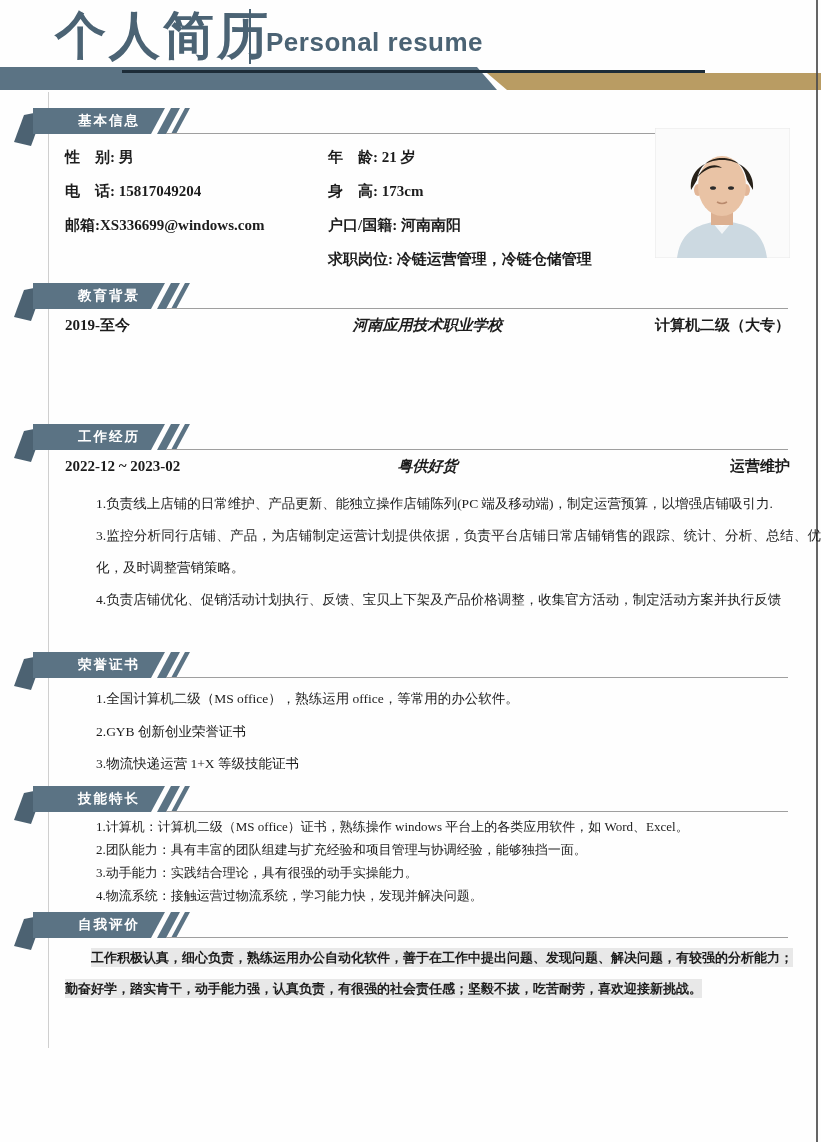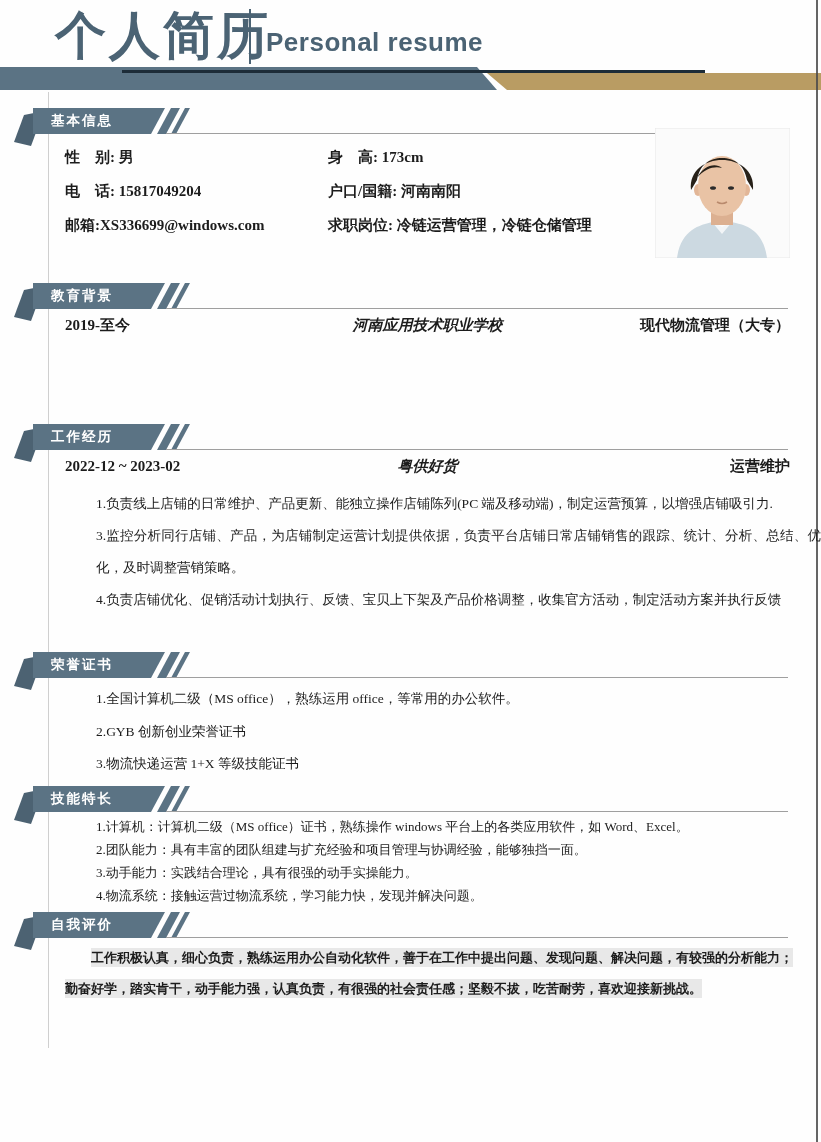--- a/index.html
+++ b/index.html
@@ -49,21 +49,21 @@
     position:absolute; right:3px; top:0; width:2px; height:100%;
     background:#4a4a4a; opacity:.85;
   }
   
   .section { position:absolute; left:0; width:821px; }
   .banner { position:absolute; left:14px; top:0; width:774px; height:40px; }
   .banner svg { position:absolute; left:0; top:0; overflow:visible; }
   .bn-main, .bn-stripe { fill:var(--slate,#5b7384); }
   .bn-tail { fill:var(--slate_dark,#4c6272); }
   .banner-label {
-    position:absolute; left:23px; top:0; height:26px; line-height:26px;
+    position:absolute; left:50px; top:0; height:26px; line-height:26px;
     padding-left:14px; color:#ffffff;
     font-family:"Liberation Sans","DejaVu Sans",sans-serif;
     font-size:13.5px; font-weight:bold; letter-spacing:2px;
   }
   .banner-line {
     position:absolute; left:152px; right:0; top:25px;
     border-top:1px solid #9f9f9f;
   }
   
   .info-col { position:absolute; top:32px; font-size:15px; font-weight:600; }
@@ -126,20 +126,21 @@
       </svg>
       <div class="banner-label">基本信息</div>
       <div class="banner-line"></div>
     </div>
     <div class="info-col col-left">
       <div class="row">性　别: 男</div>
       <div class="row">电　话: 15817049204</div>
       <div class="row">邮箱:XS336699@windows.com</div>
     </div>
     <div class="info-col col-right">
+      <div class="row">年　龄: 21 岁</div>
       <div class="row">身　高: 173cm</div>
       <div class="row">户口/国籍: 河南南阳</div>
       <div class="row">求职岗位: 冷链运营管理，冷链仓储管理</div>
     </div>
     <div class="photo">
       <svg width="135" height="130" viewBox="0 0 135 130">
         <rect x="0" y="0" width="135" height="130" fill="#fbfbfb" stroke="#e8e8e8"></rect>
         <path d="M22 130 C 26 102 44 97 58 94 L 67 103 L 76 94 C 92 97 108 102 112 130 Z" fill="#ccd9e1"></path>
         <path d="M57 94 L 67 106 L 77 94 L 67 99 Z" fill="#f2f5f7"></path>
         <rect x="56" y="78" width="22" height="19" fill="#dcb091"></rect>
@@ -162,21 +163,21 @@
         <polygon class="bn-main" points="19,0 151,0 137,26 19,26"></polygon>
         <polygon class="bn-stripe" points="157,0 166,0 152,26 143,26"></polygon>
         <polygon class="bn-stripe" points="171,0 176,0 162,26 157,26"></polygon>
       </svg>
       <div class="banner-label">教育背景</div>
       <div class="banner-line"></div>
     </div>
     <div class="tri-row">
       <span class="mid">河南应用技术职业学校</span>
       <span class="left">2019-至今</span>
-      <span class="right">现代物流管理（大专）</span>
+      <span class="right">计算机二级（大专）</span>
     </div>
   </div>
 
   <div class="section" style="top:424px; height:226px;">
     <div class="banner">
       <svg width="185" height="40" viewBox="0 0 185 40">
         <polygon class="bn-tail" points="0,34 10,7 30,3 17,38"></polygon>
         <polygon class="bn-main" points="19,0 151,0 137,26 19,26"></polygon>
         <polygon class="bn-stripe" points="157,0 166,0 152,26 143,26"></polygon>
         <polygon class="bn-stripe" points="171,0 176,0 162,26 157,26"></polygon>

